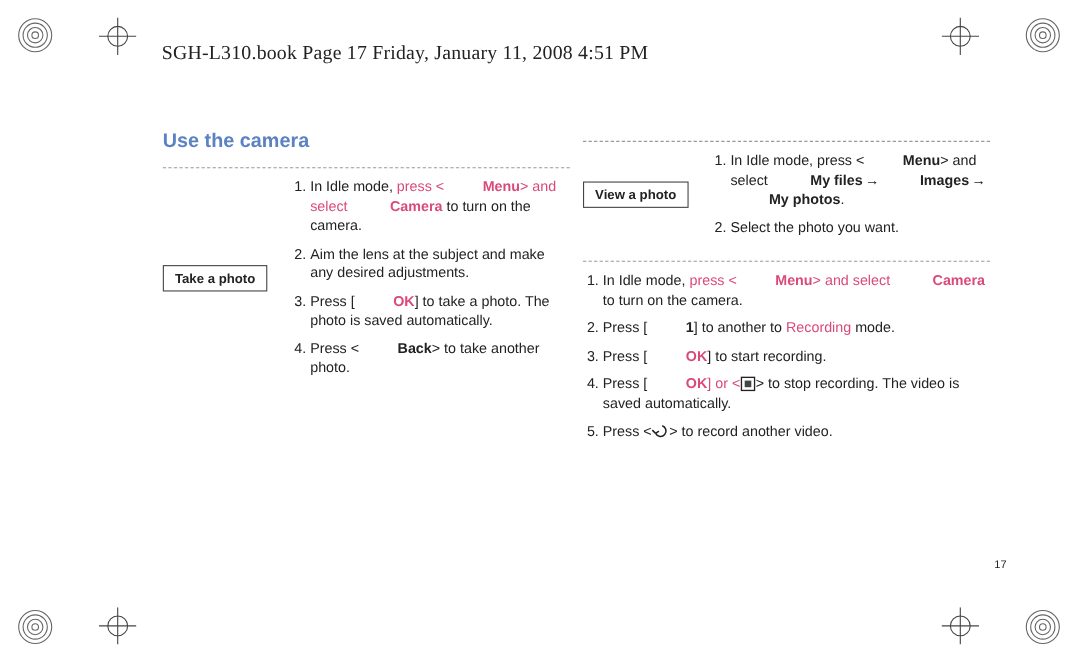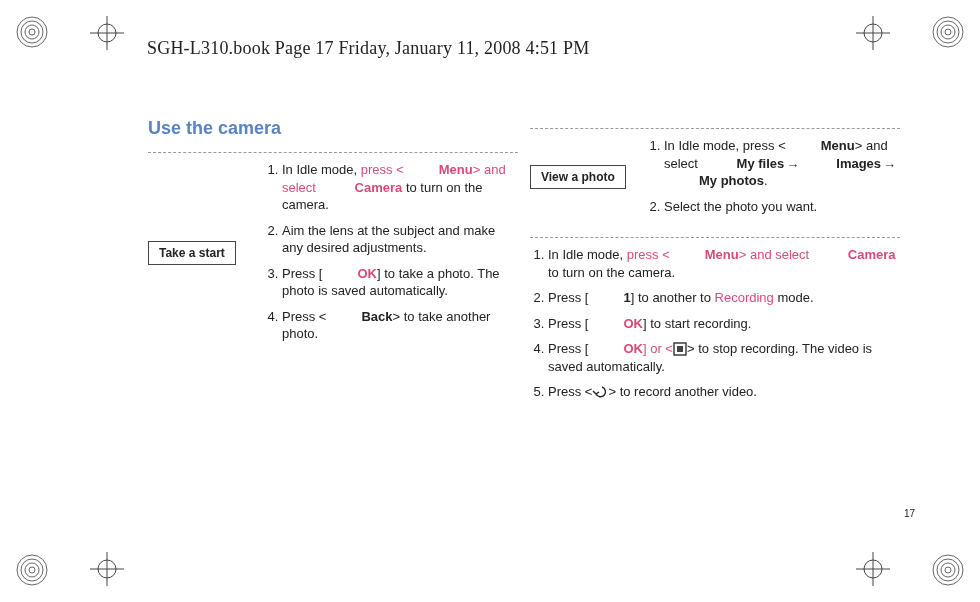--- a/index.html
+++ b/index.html
@@ -213,21 +213,21 @@
 
 <div class="header-line">SGH-L310.book  Page 17  Friday, January 11, 2008  4:51 PM</div>
 <div class="page-num">17</div>
 
 <div class="section-title">Use the camera</div>
 
 <div class="col col-left">
   <hr class="dashed-sep">
   <div class="row" style="margin-top:8px;">
     <div class="label-cell">
-      <div class="block-label">Take a start</div>
+      <div class="block-label">Take a photo</div>
     </div>
     <div class="steps-cell">
       <ol class="steps">
         <li>
           <span>In Idle mode, </span><span class="redish"><span>press &lt;</span><span class="bold">Menu</span><span>&gt; and select </span><span class="bold">Camera</span></span><span> to turn on the camera.</span>
         </li>
         <li>Aim the lens at the subject and make any desired adjustments.</li>
         <li>
           <span>Press [</span><span class="bold redish">OK</span><span>] to take a photo. The photo is saved automatically.</span>
         </li>

